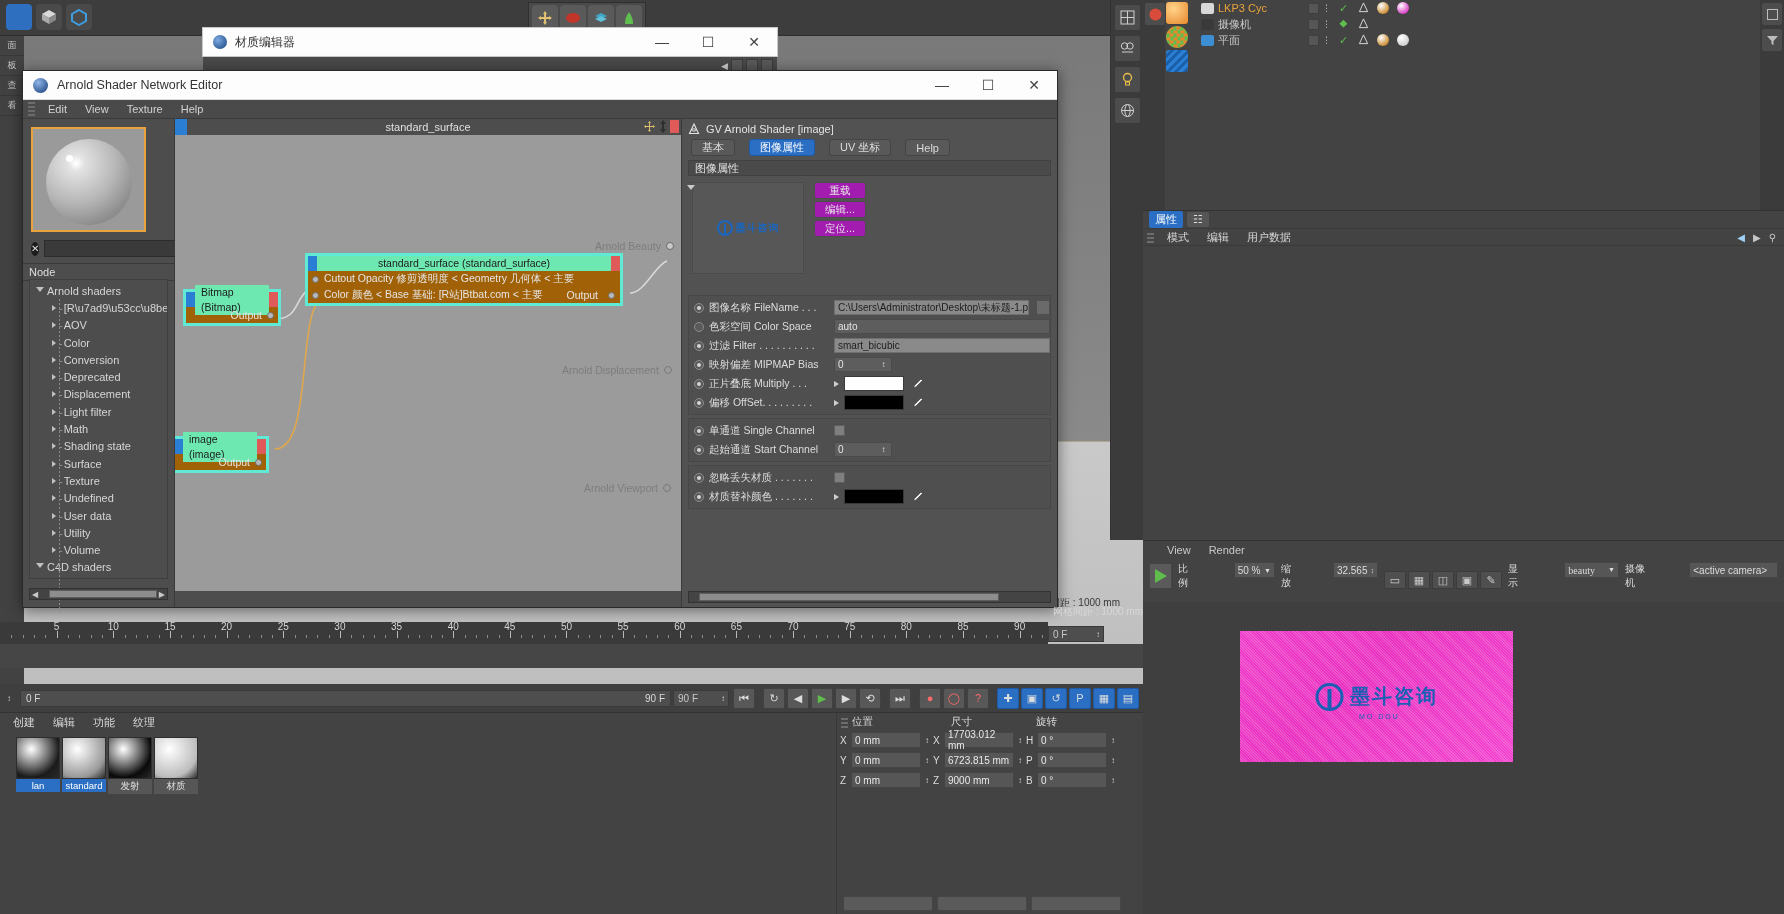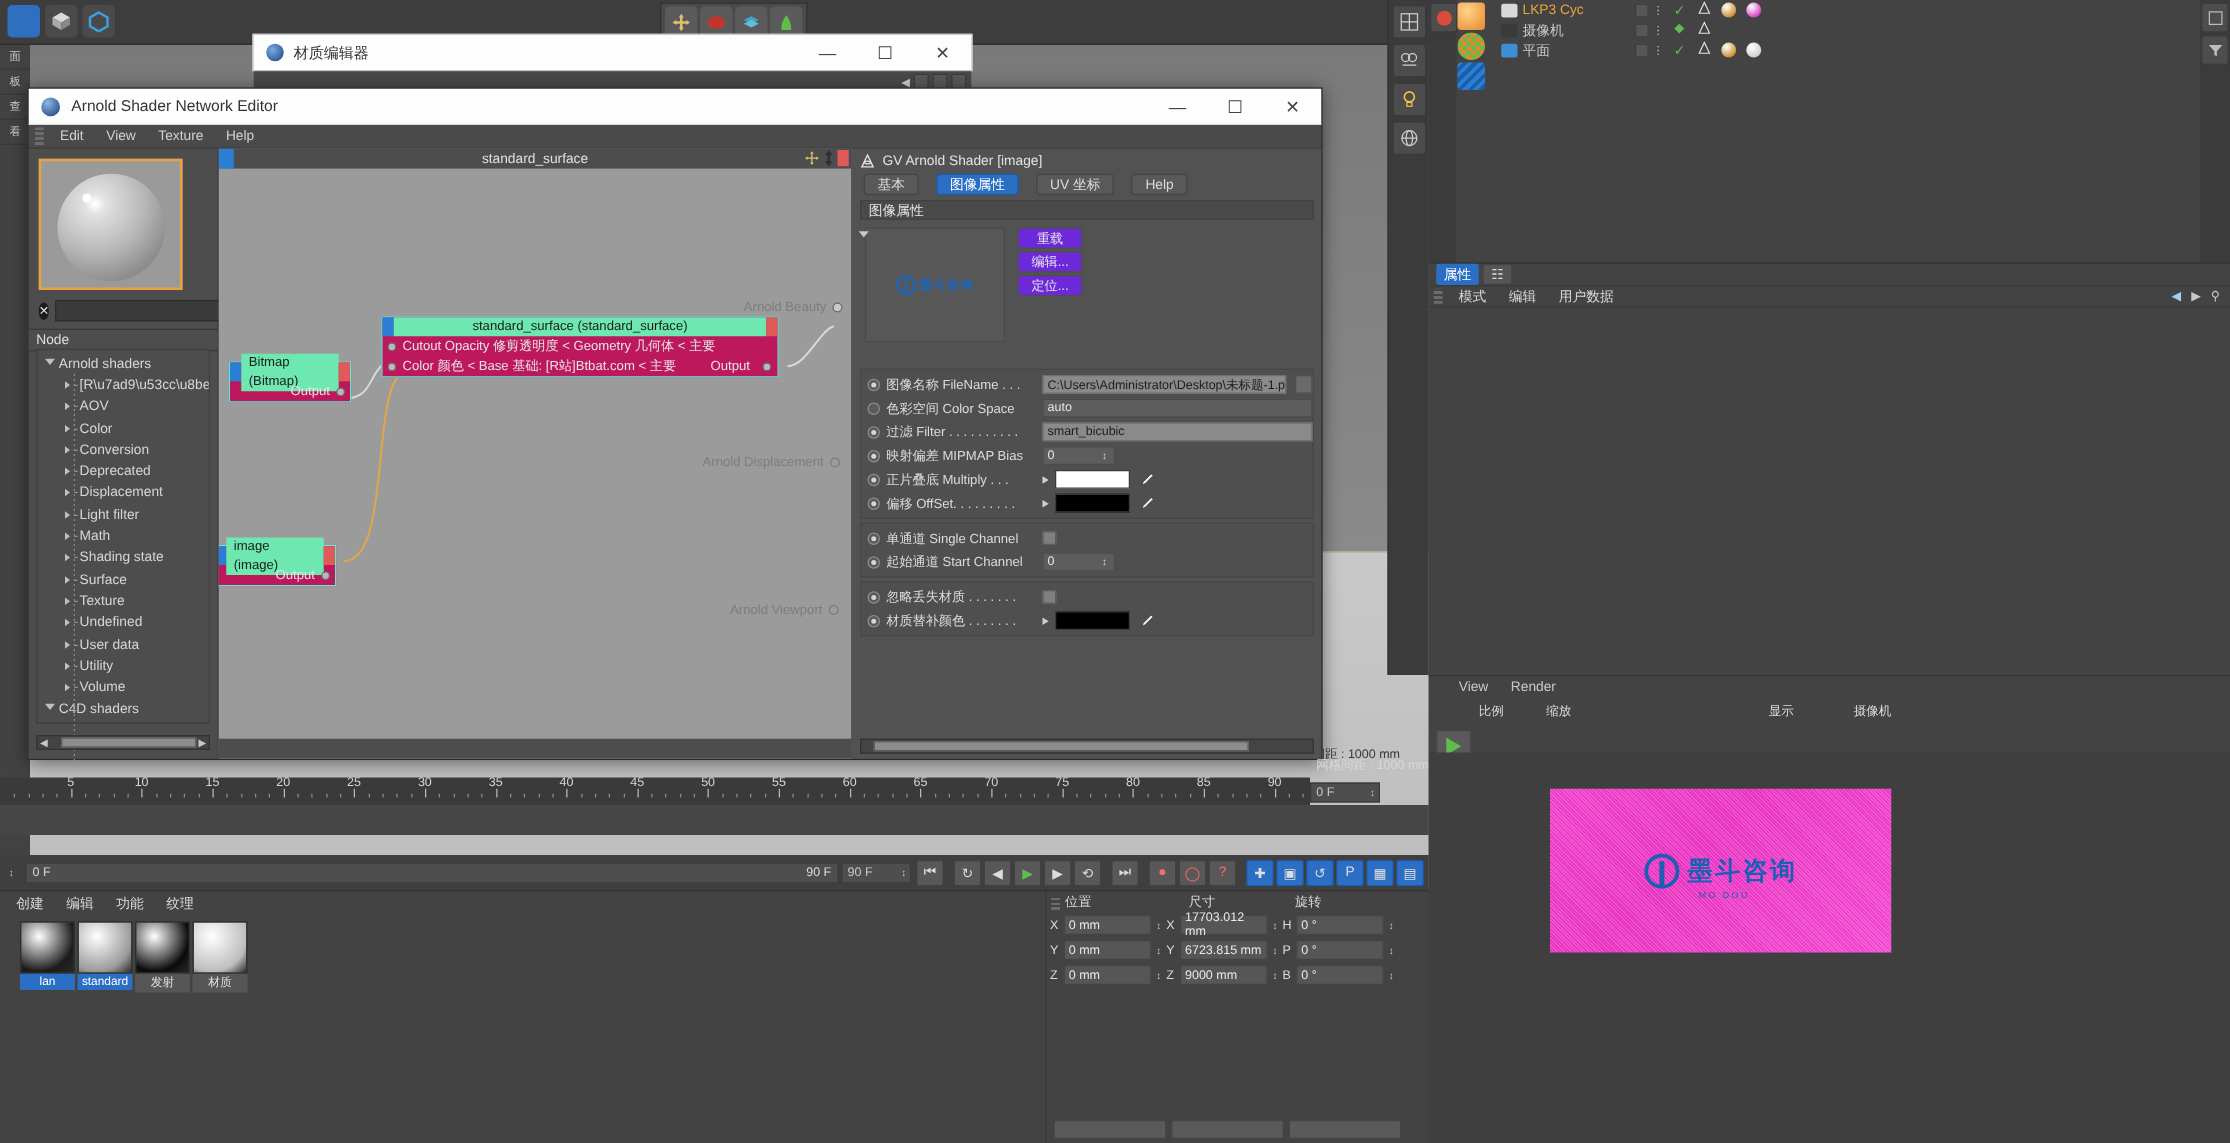--- a/index.html
+++ b/index.html
@@ -115,21 +115,21 @@
 
   
   #graph{ flex:1; position:relative; background:#9b9b9b; border-right:1px solid #3a3a3a; overflow:hidden;}
   #graph-header{ position:absolute; left:0; top:0; right:0; height:16px; background:#4d4d4d;
       display:flex; align-items:center; justify-content:center; font-size:11px; color:#e0e0e0;}
   #graph-header .blue-tab{ position:absolute; left:0; top:0; width:12px; height:16px; background:#2a7fd4;}
   #graph-header .hdr-tools{ position:absolute; right:2px; top:1px; display:flex; gap:2px; align-items:center;}
   #graph-canvas{ position:absolute; left:0; top:16px; right:0; bottom:16px; background:#9b9b9b;}
   #graph-hscroll{ position:absolute; left:0; right:0; bottom:0; height:16px; background:#4d4d4d;}
 
-  .node{ position:absolute; background:#be185d; border:1px solid #5eead4; font-size:10.5px; color:#e4e4e4;}
+  .node{ position:absolute; background:#a16207; border:3px solid #5eead4; font-size:10.5px; color:#e4e4e4;}
   .node .title{ display:flex; align-items:center; height:15px; }
   .node .title .tcap{ width:9px; height:15px; }
   .node .title .tlabel{ flex:1; padding:0 6px; line-height:15px; }
   .node .port-row{ height:16px; display:flex; align-items:center; padding-left:4px; gap:5px; }
   .dot{ width:7px;height:7px;border-radius:50%; background:#b9b9b9; border:1px solid #6d6d6d; flex:none;}
   .node .out-row{ height:16px; display:flex; align-items:center; justify-content:flex-end; gap:5px; padding-right:4px;}
 
   .graph-label{ position:absolute; font-size:10.5px; color:#7d7d7d; display:flex; align-items:center; gap:5px;}
   .ring{ width:8px;height:8px;border-radius:50%; border:1px solid #7a7a7a; background:transparent;}
   .ring.filled{ background:#c9c9c9; border-color:#6a6a6a;}
@@ -146,21 +146,21 @@
       padding-left:6px; font-size:11px; color:#e3e3e3; border:1px solid #414141;}
   #thumb-area{ margin:6px 6px 0 10px; display:flex; gap:10px;}
   #thumb-box{ width:112px; height:92px; background:#575757; border:1px solid #4a4a4a; position:relative;
      display:flex; align-items:center; justify-content:center;}
   #thumb-collapse{ position:absolute; left:-6px; top:2px; width:0;height:0;
       border-left:4px solid transparent;border-right:4px solid transparent;border-top:5px solid #c9c9c9;}
   .logo-mini{ display:flex; align-items:center; gap:3px; }
   .logo-mark{ width:16px;height:16px; border-radius:50%; border:2px solid #1a66c0; position:relative;}
   .logo-mark:after{ content:""; position:absolute; left:5px; top:2px; width:2px; height:11px; background:#1a66c0;}
   .logo-text{ font-size:10px; color:#1a66c0; letter-spacing:1px; font-weight:bold;}
-  .btn3d{ width:52px; height:17px; background:#6d28d9; border:1px solid #4d4d4d; border-radius:3px;
+  .btn3d{ width:52px; height:17px; background:#a21caf; border:1px solid #4d4d4d; border-radius:3px;
      display:flex; align-items:center; justify-content:center; font-size:10.5px; color:#e6e6e6; margin-bottom:2px;}
 
   #prop-list{ position:absolute; left:6px; right:6px; top:176px; }
   .prop-group{ background:#4f4f4f; border:1px solid #474747; margin-bottom:3px; padding:2px 0;}
   .prop-row{ height:19px; display:flex; align-items:center; gap:5px; padding-left:5px;}
   .rbtn{ width:10px;height:10px;border-radius:50%;border:1px solid #8d8d8d; background:#5a5a5a; flex:none; position:relative;}
   .rbtn.on:after{ content:""; position:absolute; left:2px; top:2px; width:4px;height:4px;border-radius:50%; background:#d5d5d5;}
   .plabel{ width:120px; font-size:10.5px; color:#dcdcdc; white-space:nowrap; overflow:hidden;}
   .pval{ flex:1; height:15px; background:#8a8a8a; border:1px solid #6f6f6f; font-size:10px; color:#1d1d1d;
       display:flex; align-items:center; padding:0 3px; overflow:hidden; white-space:nowrap;}
@@ -247,21 +247,21 @@
   #attr-menu{ height:18px; display:flex; align-items:center; padding-left:4px; gap:0; border-top:1px solid #3a3a3a;
       border-bottom:1px solid #3a3a3a;}
   #attr-menu .mi{ padding:1px 9px; font-size:11px; color:#d8d8d8;}
   #attr-menu .right{ margin-left:auto; display:flex; gap:8px; padding-right:8px; align-items:center;}
 
   #view-render{ position:absolute; left:0; top:540px; width:641px; height:62px; background:#434343; border-top:1px solid #333;}
   #vr-tabs{ height:17px; display:flex; align-items:center; padding-left:24px; gap:18px; font-size:11px;}
   #vr-body{ display:flex; align-items:center; gap:6px; padding:4px 6px 0 6px;}
   .play-btn{ width:28px;height:26px; background:#5a5a5a; border:1px solid #444; display:flex; align-items:center; justify-content:center;}
   .play-tri{ width:0;height:0;border-top:7px solid transparent;border-bottom:7px solid transparent;border-left:12px solid #5fbd4e;}
-  .vr-lblcol{ display:flex; flex-direction:column; font-size:10px; color:#dcdcdc;gap:39px;}
+  .vr-lblcol{ display:flex; font-size:10px; color:#dcdcdc;gap:39px;}
   .vr-sel{ height:16px; background:#565656; border:1px solid #444; font-size:10px; display:flex; align-items:center;
      padding:0 3px; gap:3px;}
   .vr-ico{ width:22px;height:18px; background:#4f4f4f; border:1px solid #3c3c3c; display:flex;align-items:center;justify-content:center;}
 
   #render-preview{ position:absolute; left:0; top:602px; width:641px; height:312px; background:#3f3f3f;}
   #pink-img{ position:absolute; left:97px; top:29px; width:273px; height:131px;
      background:linear-gradient(135deg,#ef3bc9,#e92fc0 40%,#f243cf 100%);}
   #pink-img .noise{ position:absolute; inset:0; opacity:.18;
      background:repeating-linear-gradient(45deg,#fff 0 1px,transparent 1px 2px);}
   #pink-logo{ position:absolute; left:50%; top:50%; transform:translate(-50%,-50%); display:flex; align-items:center; gap:7px;}

